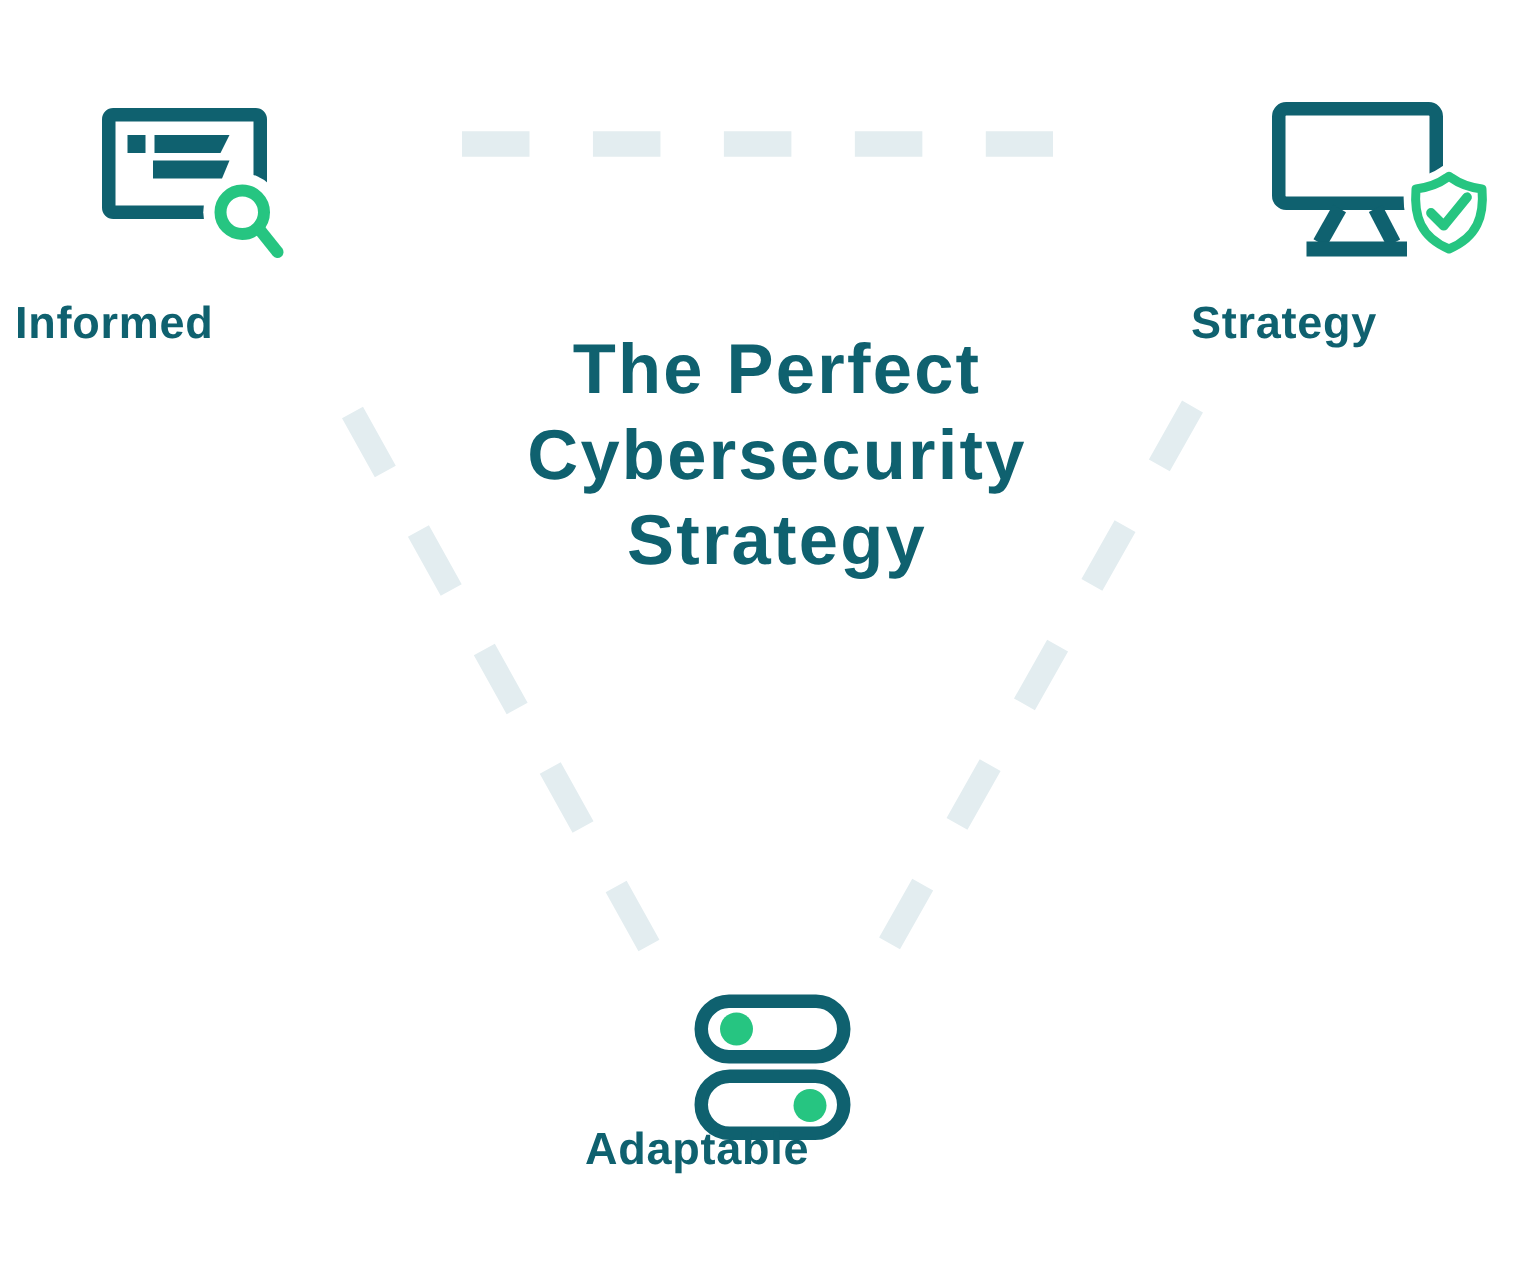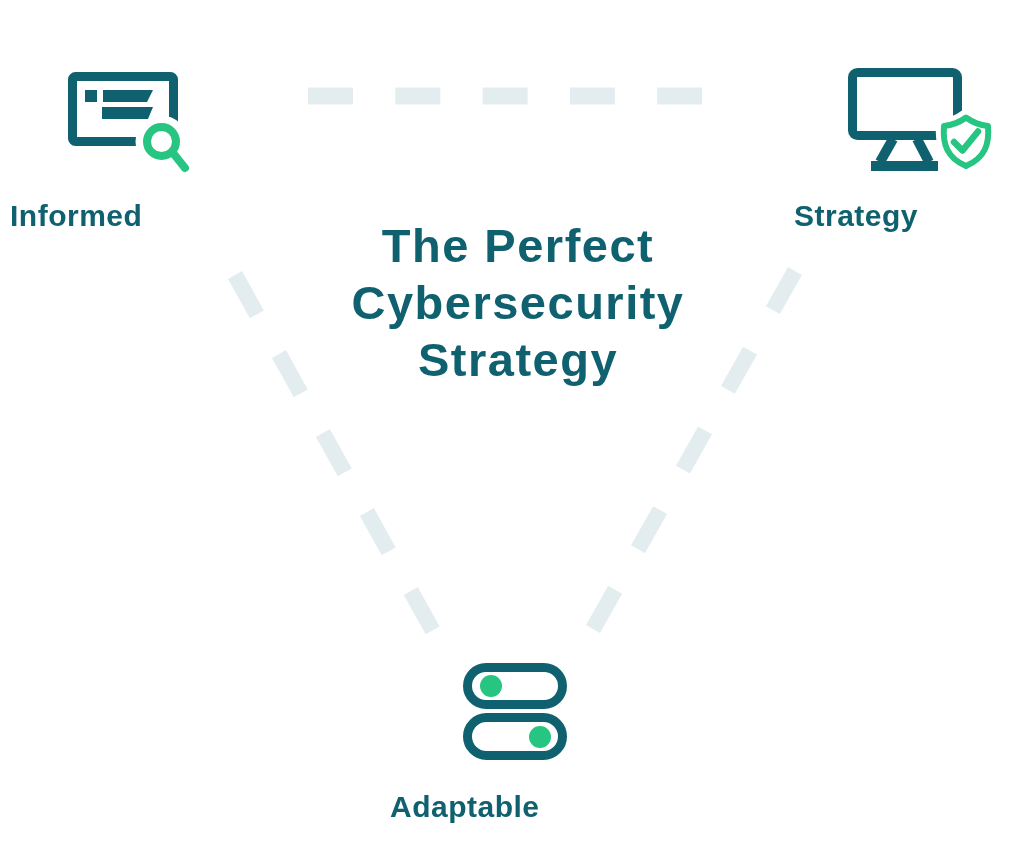--- a/index.html
+++ b/index.html
@@ -105,15 +105,15 @@
     <div>Cybersecurity</div>
     <div>Strategy</div>
   </div>
 
   <svg class="icon" style="left:452px; top:656px;" width="126" height="112" viewBox="0 0 126 112">
     <rect class="st" x="15.5" y="11.5" width="95" height="37" rx="18.5" stroke-width="9"></rect>
     <circle class="fg" cx="39" cy="30" r="11"></circle>
     <rect class="st" x="15.5" y="61.5" width="95" height="38" rx="19" stroke-width="9"></rect>
     <circle class="fg" cx="88" cy="81" r="11"></circle>
   </svg>
-  <div class="node-label" style="left:390px; top:775px; width:250px;">Adaptable</div>
+  <div class="node-label" style="left:390px; top:735px; width:250px;">Adaptable</div>
 
 </div>
 
 </body></html>

